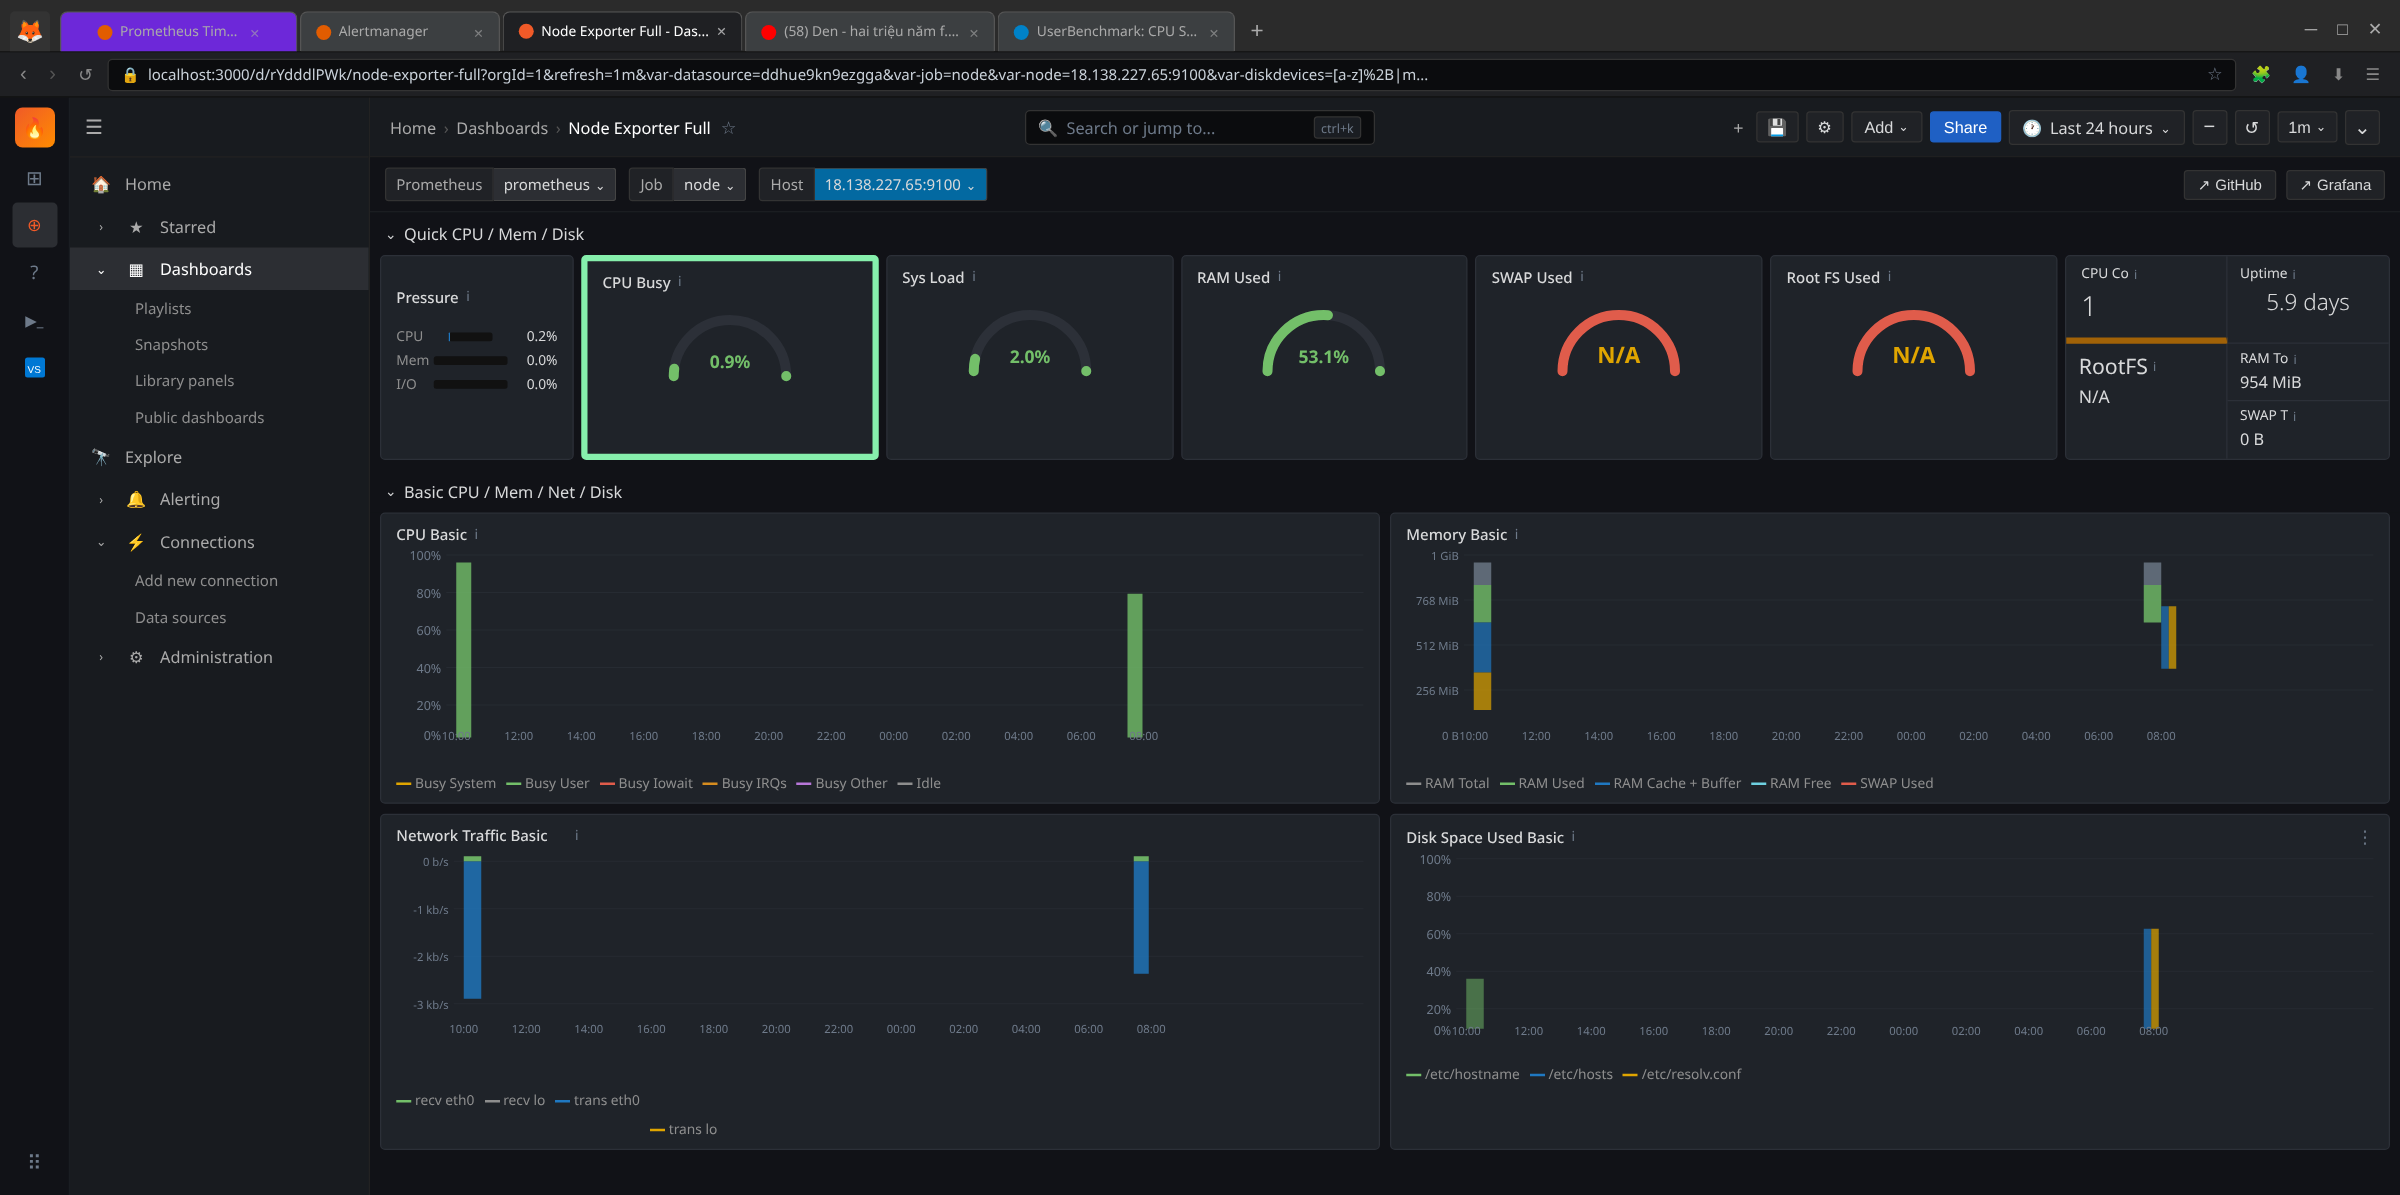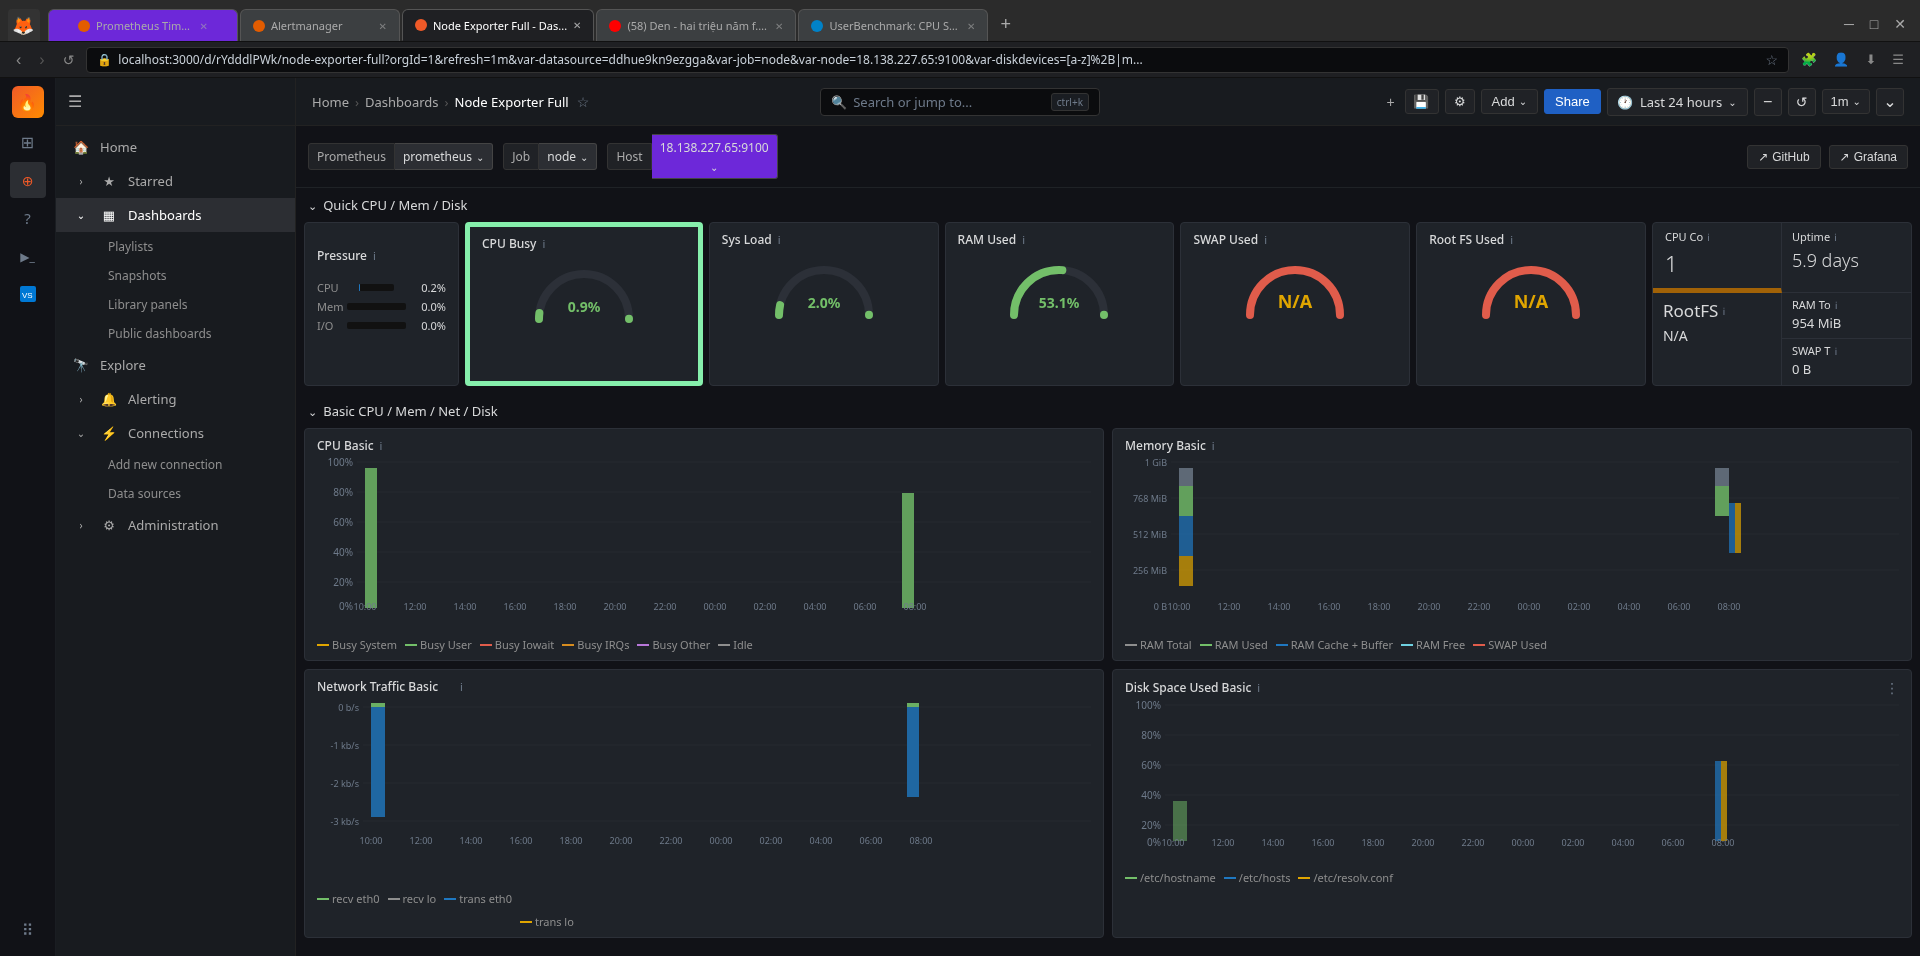--- a/index.html
+++ b/index.html
@@ -227,21 +227,21 @@
         <div style="display:flex; align-items:center; gap:0; cursor:pointer;">
           <span style="color:#aaa; font-size:12px; background:#202226; border:1px solid #333; border-radius:3px 0 0 3px; padding:4px 8px;">Job</span>
           <span style="background:#2c2e33; border:1px solid #444; border-left:none; border-radius:0 3px 3px 0; color:#d8d9da; padding:4px 8px; font-size:12px; display:flex; align-items:center; gap:4px;">
             <span>node</span>
             <span style="font-size:10px;">⌄</span>
           </span>
         </div>
 
         <div style="display:flex; align-items:center; gap:0; cursor:pointer;">
           <span style="color:#aaa; font-size:12px; background:#202226; border:1px solid #333; border-radius:3px 0 0 3px; padding:4px 8px;">Host</span>
-          <span style="background:#6d28d9; border:1px solid #444; border-left:none; border-radius:0 3px 3px 0; color:#d8d9da; padding:4px 8px; font-size:12px; display:flex; align-items:center; gap:4px;flex-direction:column;">
+          <span style="background:#0369a1; border:1px solid #444; border-left:none; border-radius:0 3px 3px 0; color:#d8d9da; padding:4px 8px; font-size:12px; display:flex; align-items:center; gap:4px;">
             <span>18.138.227.65:9100</span>
             <span style="font-size:10px;">⌄</span>
           </span>
         </div>
 
         <div style="margin-left:auto; display:flex; gap:8px;">
           <button style="background:#202226;border:1px solid #333;border-radius:3px;padding:4px 10px;color:#d8d9da;cursor:pointer;font-size:12px;display:flex;align-items:center;gap:4px;">
             <span>↗</span>
             <span>GitHub</span>
           </button>
@@ -360,21 +360,21 @@
         <div style="background:#1f2329;border:1px solid #2c3038;border-radius:4px;flex:0 0 260px;display:grid;grid-template-columns:1fr 1fr;grid-template-rows:auto auto;">
 
           <div style="border-right:1px solid #2c3038;border-bottom:5px solid #a16207;padding:6px 12px;">
             <div style="display:flex;align-items:center;gap:4px;">
               <span style="font-size:11px;color:#d8d9da;">CPU Co</span>
               <span style="color:#6e7a8a;font-size:10px;cursor:pointer;">ℹ</span>
             </div>
             <div style="font-size:22px;color:#d8d9da;font-weight:300;padding:4px 0;">1</div>
           </div>
 
-          <div style="border-bottom:1px solid #2c3038;padding:6px 10px;">
+          <div style="border-bottom:1px solid #2c3038;padding:6px 10px;text-align:center;">
             <div style="display:flex;align-items:center;gap:4px;">
               <span style="font-size:11px;color:#d8d9da;">Uptime</span>
               <span style="color:#6e7a8a;font-size:10px;cursor:pointer;">ℹ</span>
             </div>
             <div style="font-size:18px;color:#d8d9da;font-weight:300;padding:4px 0;">5.9 days</div>
           </div>
 
           <div style="border-right:1px solid #2c3038;padding:6px 10px;">
             <div style="display:flex;align-items:center;gap:4px;">
               <span style="font-size:17px;color:#d8d9da;">RootFS</span>

